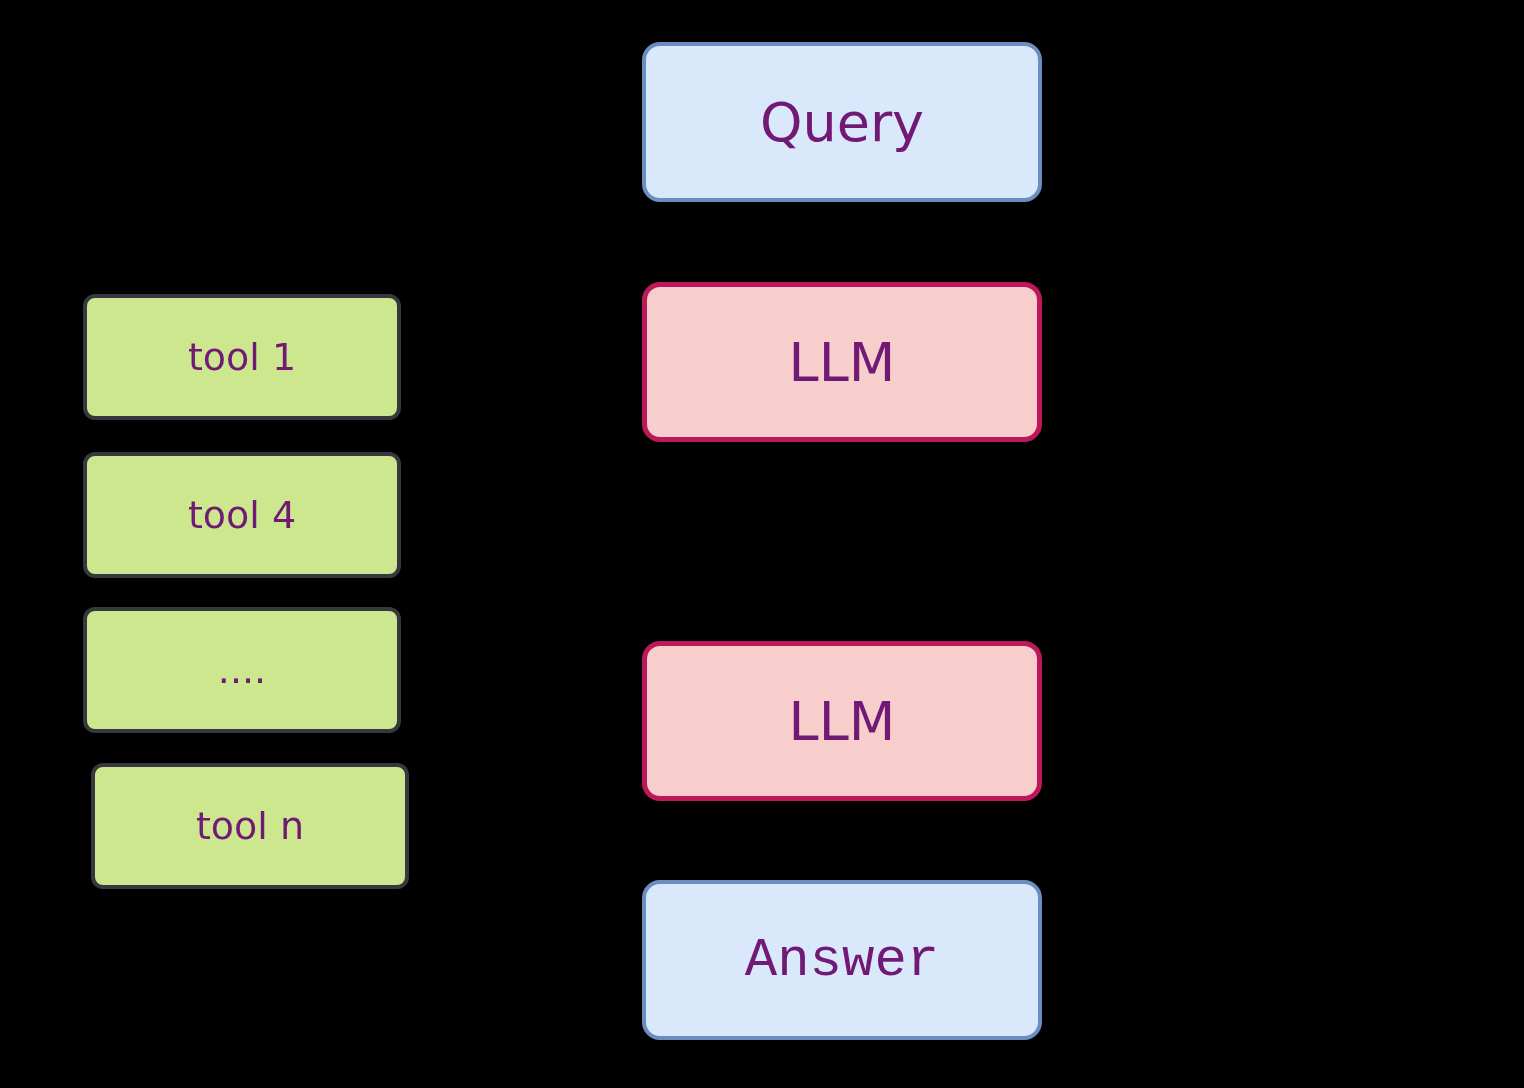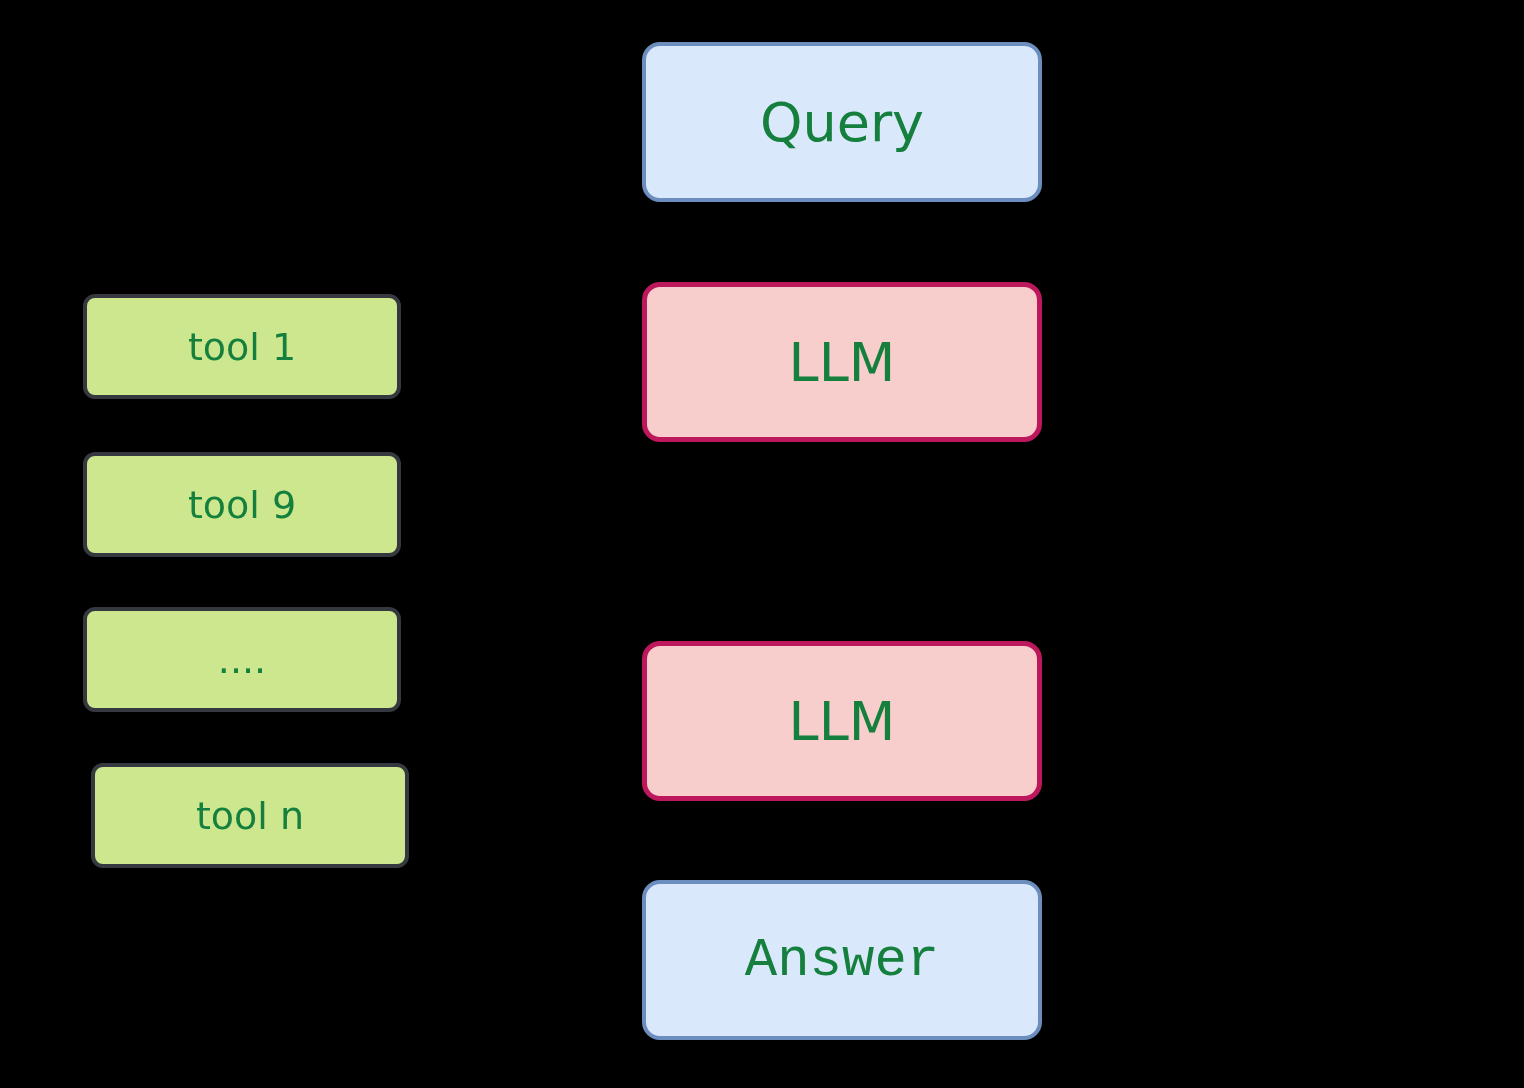--- a/index.html
+++ b/index.html
@@ -14,29 +14,29 @@
     background: #000000;
     overflow: hidden;
     font-family: "DejaVu Sans", sans-serif;
   }
   .node {
     position: absolute;
     box-sizing: border-box;
     display: flex;
     align-items: center;
     justify-content: center;
-    color: #15803d;
+    color: #701a75;
     text-align: center;
     white-space: nowrap;
   }
   
   .tool-node {
     left: 83px;
     width: 318px;
-    height: 105px;
+    height: 126px;
     background: #cde78f;
     border: 4px solid #35393f;
     border-radius: 12px;
     font-size: 38px;
     font-weight: 500;
   }
   .tool-1 { top: 294px; }
   .tool-2 { top: 452px; }
   .tool-3 { top: 607px; }
   .tool-4 { top: 763px; margin-left: 8px; }
@@ -65,21 +65,21 @@
 </style>
 </head>
 <body>
 
 <div class="stage">
 
   <div class="node tool-node tool-1">
     <span>tool 1</span>
   </div>
   <div class="node tool-node tool-2">
-    <span>tool 9</span>
+    <span>tool 4</span>
   </div>
   <div class="node tool-node tool-3">
     <span>....</span>
   </div>
   <div class="node tool-node tool-4">
     <span>tool n</span>
   </div>
 
   <div class="node flow-node flow-io flow-1">
     <span>Query</span>

